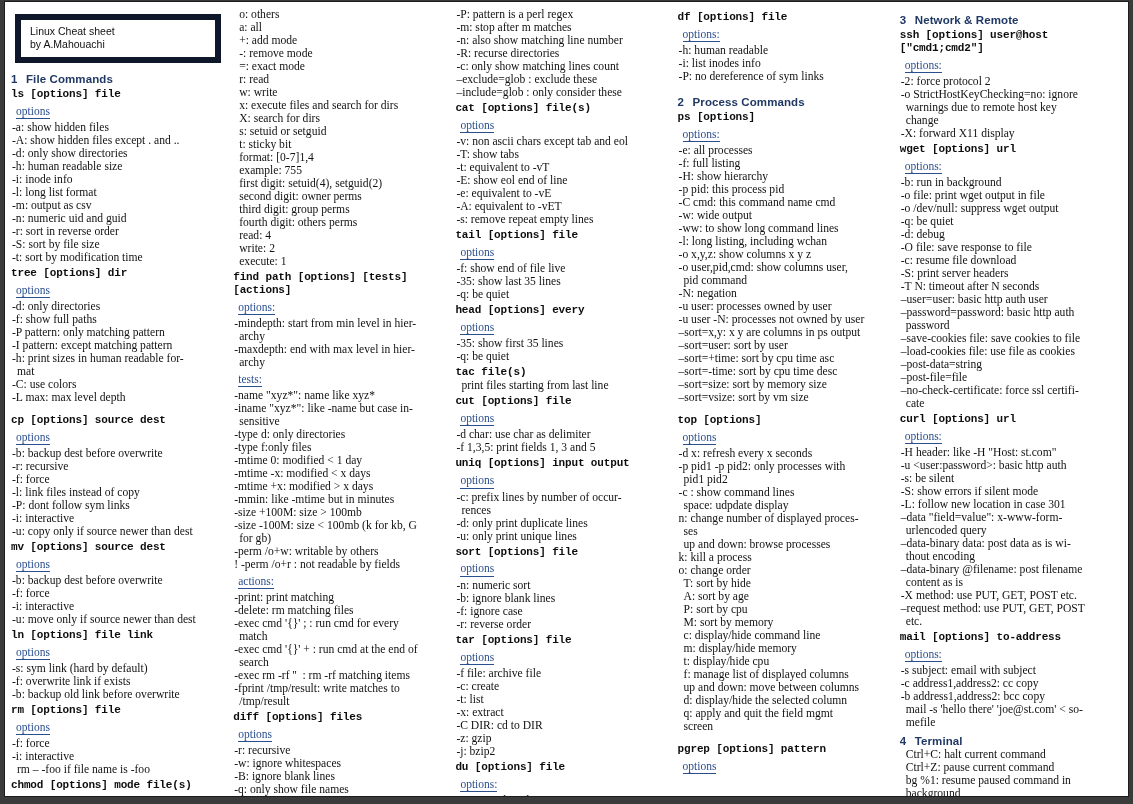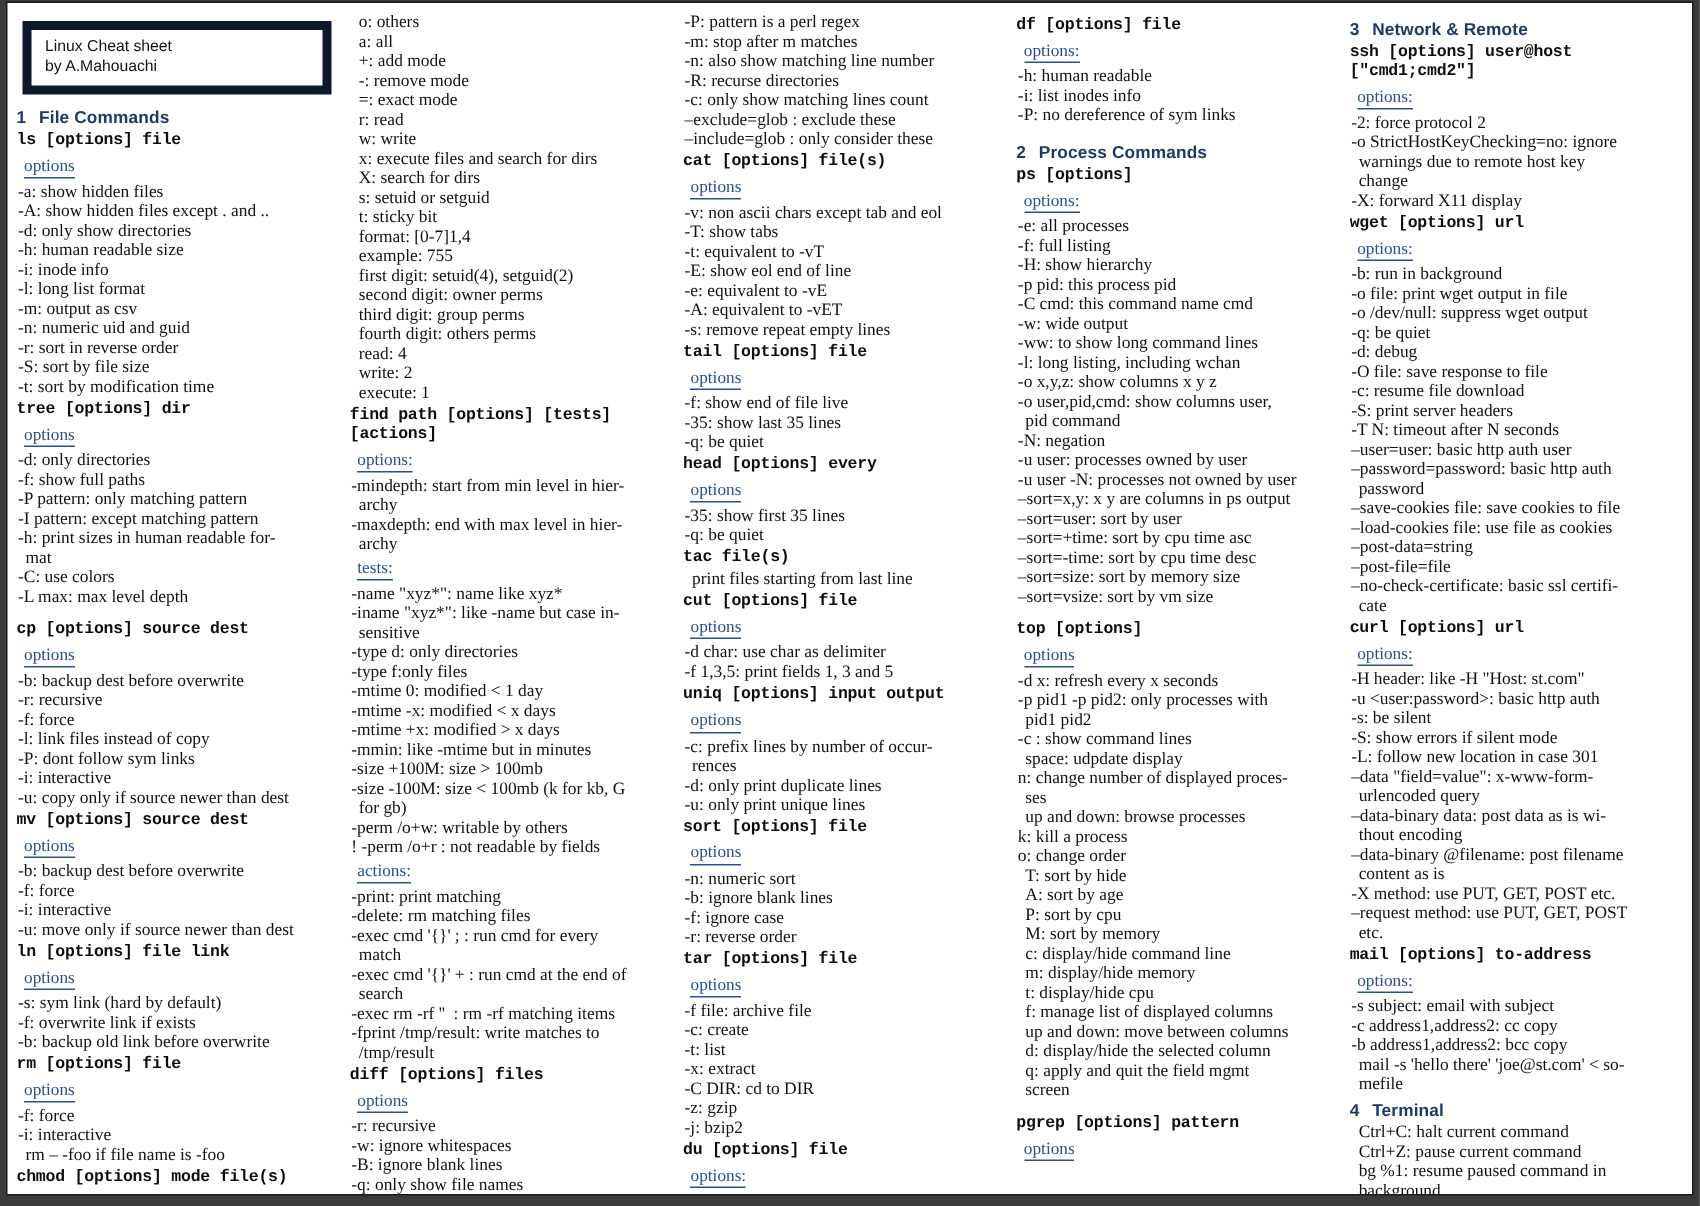--- a/index.html
+++ b/index.html
@@ -356,21 +356,21 @@
           <div class="itm">-c: resume file download</div>
           <div class="itm">-S: print server headers</div>
           <div class="itm">-T N: timeout after N seconds</div>
           <div class="itm">–user=user: basic http auth user</div>
           <div class="itm">–password=password: basic http auth</div>
           <div class="itm ind">password</div>
           <div class="itm">–save-cookies file: save cookies to file</div>
           <div class="itm">–load-cookies file: use file as cookies</div>
           <div class="itm">–post-data=string</div>
           <div class="itm">–post-file=file</div>
-          <div class="itm">–no-check-certificate: basic ssl certifi-</div>
+          <div class="itm">–no-check-certificate: force ssl certifi-</div>
           <div class="itm ind">cate</div>
           <div class="cmd">curl [options] url</div>
           <div class="lnkline"><span class="lnk">options:</span></div>
           <div class="itm">-H header: like -H "Host: st.com"</div>
           <div class="itm">-u &lt;user:password&gt;: basic http auth</div>
           <div class="itm">-s: be silent</div>
           <div class="itm">-S: show errors if silent mode</div>
           <div class="itm">-L: follow new location in case 301</div>
           <div class="itm">–data    "field=value":    x-www-form-</div>
           <div class="itm ind">urlencoded query</div>

